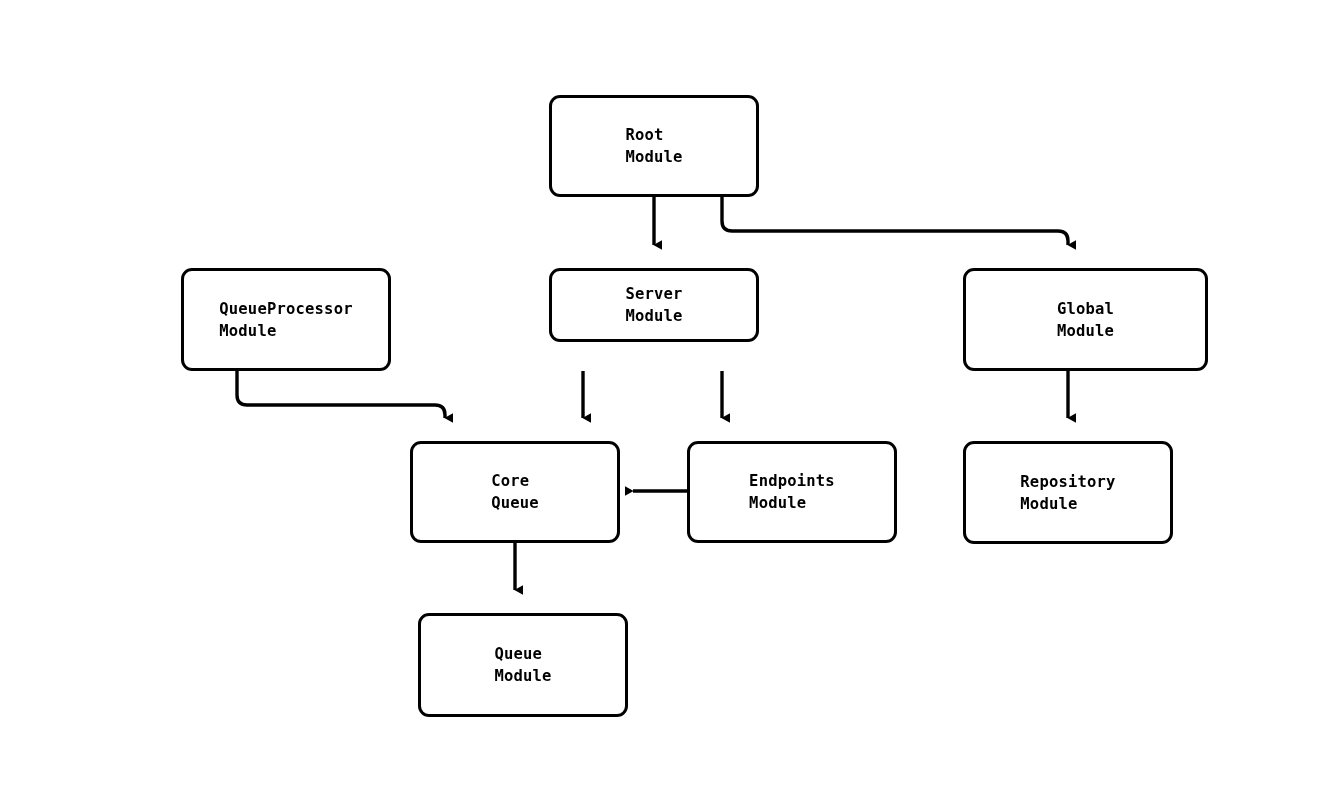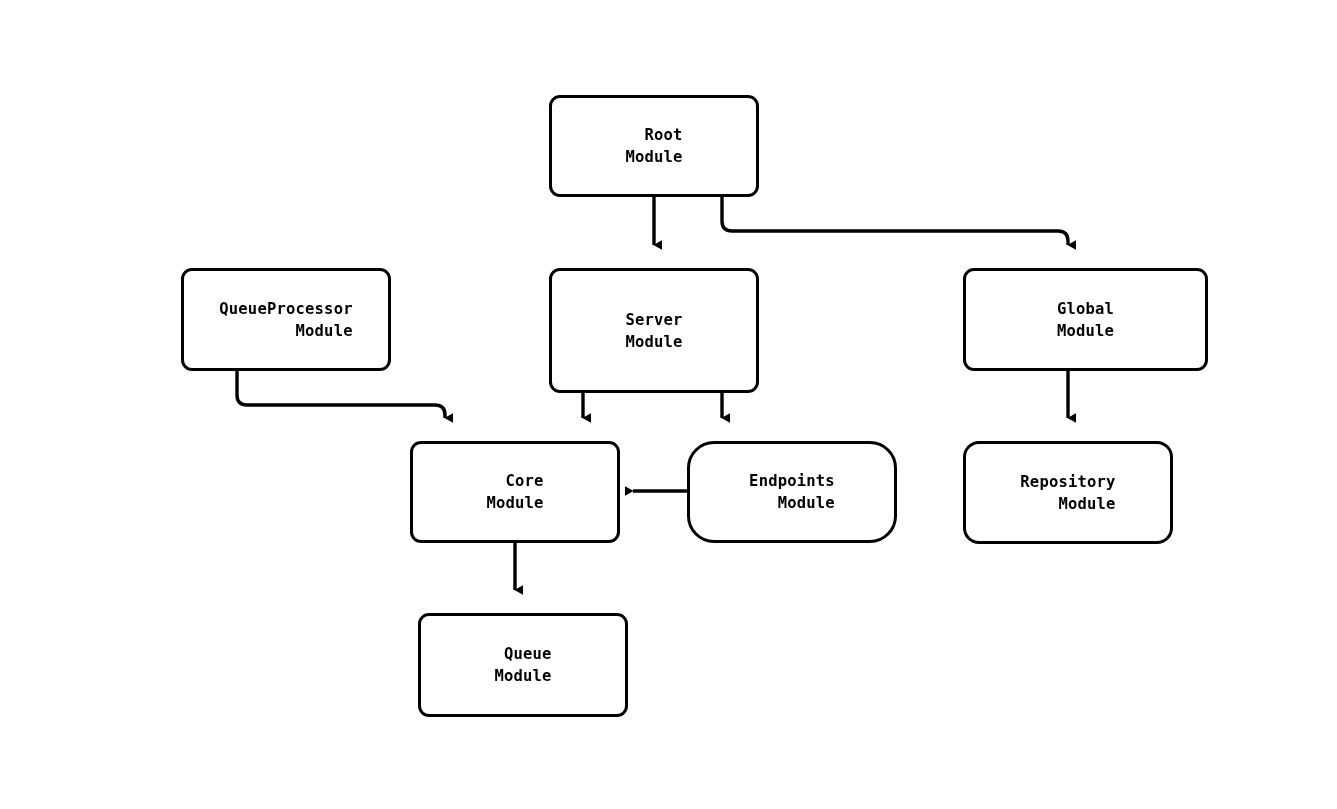--- a/index.html
+++ b/index.html
@@ -34,21 +34,21 @@
     align-items: center;
     justify-content: center;
     z-index: 2;
   }
   .node-label {
     font-family: "DejaVu Sans Mono", "Liberation Mono", monospace;
     font-size: 15.5px;
     font-weight: bold;
     line-height: 22px;
     color: #000000;
-    text-align: right;
+    text-align: left;
     white-space: pre-line;
     letter-spacing: 0.2px;
     user-select: none;
   }
 </style>
 </head>
 <body>
 
 <div id="canvas">
 
@@ -82,41 +82,41 @@
   <div class="node" style="left:549px; top:95px; width:210px; height:102px;">
     <span class="node-label">Root
 Module</span>
   </div>
 
   <div class="node" style="left:133px; top:268px; width:210px; height:103px;margin-left:48px;">
     <span class="node-label">QueueProcessor
 Module</span>
   </div>
 
-  <div class="node" style="left:549px; top:268px; width:210px; height:125px;">
+  <div class="node" style="left:549px; top:268px; width:210px; height:74px;">
     <span class="node-label">Server
 Module</span>
   </div>
 
   <div class="node" style="left:963px; top:268px; width:245px; height:103px;">
     <span class="node-label">Global
 Module</span>
   </div>
 
   <div class="node" style="left:410px; top:441px; width:210px; height:102px;">
     <span class="node-label">Core
-Module</span>
+Queue</span>
   </div>
 
-  <div class="node" style="left:687px; top:441px; width:210px; height:102px;border-radius:27px;">
+  <div class="node" style="left:687px; top:441px; width:210px; height:102px;">
     <span class="node-label">Endpoints
 Module</span>
   </div>
 
-  <div class="node" style="left:963px; top:441px; width:210px; height:103px;border-radius:16px;">
+  <div class="node" style="left:963px; top:441px; width:210px; height:103px;">
     <span class="node-label">Repository
 Module</span>
   </div>
 
   <div class="node" style="left:410px; top:613px; width:210px; height:104px;margin-left:8px;">
     <span class="node-label">Queue
 Module</span>
   </div>
 
 </div>

